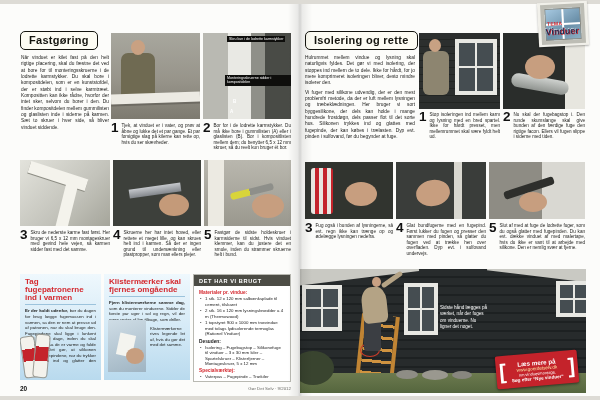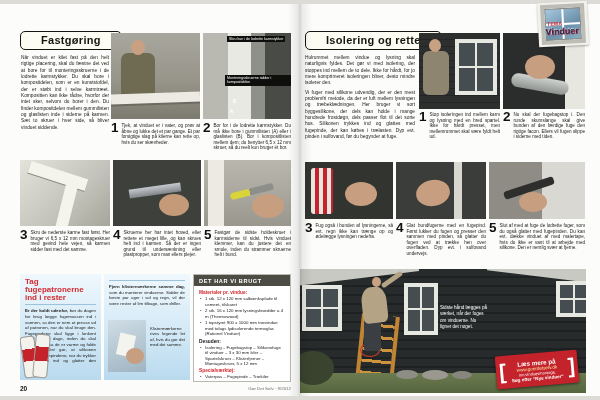--- a/index.html
+++ b/index.html
@@ -1,21 +1,21 @@
 <!DOCTYPE html>
 <html><head>
 <meta charset="utf-8">
 <style>
   html,body{margin:0;padding:0;}
   body{width:600px;height:400px;background:#dddbd5;font-family:"Liberation Sans",sans-serif;position:relative;overflow:hidden;}
   .spread{position:absolute;left:0;top:4px;width:600px;height:392px;background:#fcfcfa;}
   .gutter{position:absolute;left:288px;top:0;width:24px;height:392px;
     background:linear-gradient(90deg,rgba(0,0,0,0) 0%,rgba(0,0,0,.08) 40%,rgba(0,0,0,.16) 50%,rgba(0,0,0,.07) 60%,rgba(0,0,0,0) 100%);}
   .titlebox{position:absolute;border:1.5px solid #15150f;border-radius:5px;background:#fdfcf3;
-    font-weight:bold;font-size:11px;padding:2px 20px 3px;color:#15150f;letter-spacing:.3px;white-space:nowrap;}
+    font-weight:bold;font-size:11px;padding:2px 8px 3px;color:#15150f;letter-spacing:.3px;white-space:nowrap;}
   .intro{position:absolute;font-size:4.8px;line-height:1.32;text-align:justify;color:#1a1a18;overflow:hidden;}
   .intro p{margin:0 0 3px;}
   .photo{position:absolute;overflow:hidden;background:#9a9890;}
   .caption{position:absolute;display:flex;gap:3px;overflow:hidden;}
   .caption .num{font-weight:bold;font-size:13.5px;line-height:.8;color:#111;flex:0 0 auto;}
   .caption p{margin:0;font-size:4.6px;line-height:1.22;text-align:justify;color:#1c1c1a;}
   .bluebox{position:absolute;background:linear-gradient(180deg,#eff8fd 0%,#d3e9f6 55%,#b9daee 100%);overflow:hidden;padding:4px 5px;box-sizing:border-box;}
   .bluebox h3{margin:0 0 2px;color:#d42a30;font-size:8px;line-height:1.02;font-weight:bold;}
   .bluebox .rule{height:1px;background:#9cc3dc;margin:2px 0 3px;}
   .bluebox p{margin:0;font-size:4.4px;line-height:1.26;text-align:justify;color:#1a1a18;}
@@ -109,28 +109,29 @@
     <div class="caption" style="left:113px;top:226px;width:88px;height:40px;">
       <span class="num">4</span>
       <p>Skruerne her har intet hoved, eller rettere et meget lille, og kan skrues helt ind i karmen. Så der er ingen grund til undersænkning eller plastpropper, som man ellers plejer.</p>
     </div>
     <div class="caption" style="left:204px;top:226px;width:87px;height:40px;">
       <span class="num">5</span>
       <p>Fastgør de sidste holdeskruer i karmsiderne til sidst. Hvis vinduet klemmer, kan du justere det en smule, inden du strammer skruerne helt i bund.</p>
     </div>
 
     <div class="bluebox" style="left:20px;top:270px;width:81px;height:106px;">
-      <h3>Tag fugepatronerne ind i rester</h3>
+      <h3>Tag fugepatronerne ind i varmen</h3>
       <div class="rule"></div>
       <p><b>Er der koldt udenfor,</b> <span>bør du dagen før brug lægge fugemassen ind i varmen, så den er nem at presse ud af patronen, når du skal bruge den. Fugepindene skal ligge i lunkent vand et par dage, inden du skal bruge dem, så de er varme og fulde af vand. Det gør, at silikonen “slipper” fugepindene, når du trykker fugemassen ind og glatter den bagefter.</span></p>
       <div class="shape" style="left:2px;top:62px;width:13px;height:40px;background:linear-gradient(180deg,#f3f2ec 0 30%,#c4232b 30% 60%,#f3f2ec 60% 100%);border:.5px solid #9a9a92;border-radius:4px;transform:rotate(-8deg);"></div>
       <div class="shape" style="left:14px;top:60px;width:13px;height:42px;background:linear-gradient(180deg,#f3f2ec 0 28%,#c4232b 28% 62%,#f3f2ec 62% 100%);border:.5px solid #9a9a92;border-radius:4px;transform:rotate(5deg);"></div>
     </div>
 
     <div class="bluebox" style="left:104px;top:270px;width:86px;height:106px;">
+      <h3>Klistermærker skal fjernes omgående</h3>
       <div class="rule"></div>
       <p><b>Fjern klistermærkerne samme dag,</b> <span>som du monterer vinduerne. Sidder de første par uger i sol og regn, vil der være rester af lim tilbage, som driller.</span></p>
       <div class="shape" style="left:4px;top:46px;width:38px;height:52px;background:linear-gradient(160deg,#cfdde6,#9fb4c2);overflow:hidden;">
         <div class="shape" style="left:10px;top:14px;width:16px;height:22px;background:#f4f4ef;transform:rotate(12deg);"></div>
         <div class="shape" style="left:18px;top:28px;width:18px;height:16px;background:#c79e7f;border-radius:50%;"></div>
       </div>
       <p class="shape" style="left:46px;top:52px;width:35px;font-size:4.3px;">Klistermærkerne rives legende let af, hvis du gør det med det samme.</p>
     </div>
 
     <div class="usedbox" style="left:193px;top:270px;width:98px;height:108px;">

